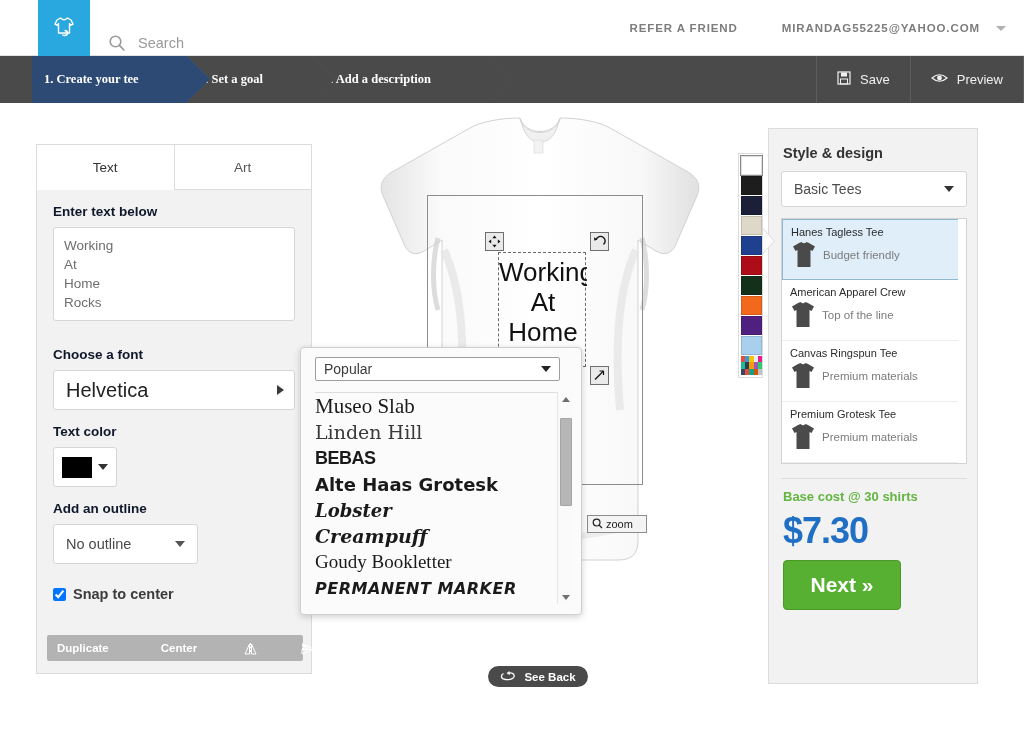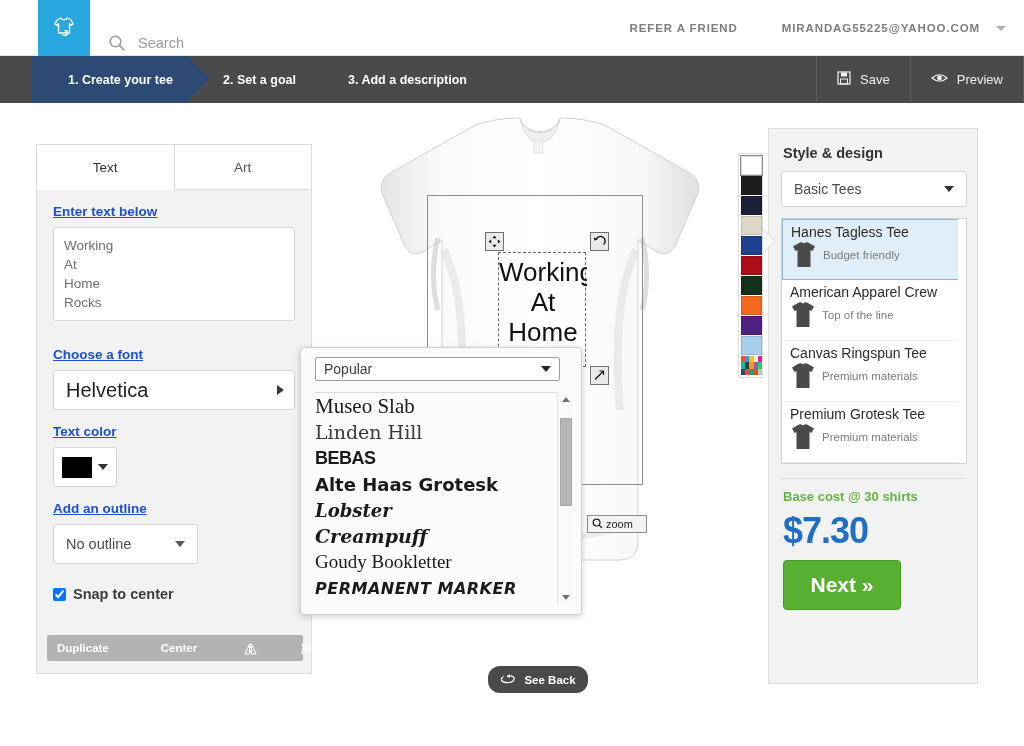--- a/index.html
+++ b/index.html
@@ -41,21 +41,21 @@
 
   
   .stepbar {
     position:absolute; left:0; top:56px; width:1024px; height:47px;
     background:#4a4a4a;
   }
   .step {
     position:absolute; top:0; height:47px; display:flex; align-items:center;
     color:#ffffff; font-size:12.5px; font-weight:bold; cursor:pointer;
   }
-  .step .lbl { padding-left:36px; white-space:nowrap; }
+  .step .lbl { padding-left:12px; white-space:nowrap;font-family:Liberation Serif, serif; }
   .step-1 { left:32px; width:155px; background:#2c4a73; }
   .step-1::after {
     content:""; position:absolute; right:-23px; top:0; width:0; height:0;
     border-top:23.5px solid transparent; border-bottom:23.5px solid transparent;
     border-left:23px solid #2c4a73; z-index:3;
   }
   .step-2 { left:187px; width:125px; background:#4a4a4a; }
   .step-2::after {
     content:""; position:absolute; right:-23px; top:0; width:0; height:0;
     border-top:23.5px solid transparent; border-bottom:23.5px solid transparent;
@@ -97,21 +97,21 @@
   }
   .tabs { display:flex; height:45px; }
   .tab {
     flex:1; display:flex; align-items:center; justify-content:center;
     font-size:13.5px; color:#555; cursor:pointer;
     background:#f2f2f2; border-bottom:1px solid #dcdcdc;
   }
   .tab.active { background:#ffffff; border-bottom:1px solid #ffffff; color:#333; }
   .tab.inactive { background:#ffffff; border-left:1px solid #dcdcdc; border-bottom:1px solid #dcdcdc; }
   .lp-body { padding:14px 16px 0 16px; }
-  .lp-label { font-size:13.5px; font-weight:bold; color:#1d4ed8; margin-bottom:8px;text-decoration:underline; }
+  .lp-label { font-size:13.5px; font-weight:bold; color:#0f172a; margin-bottom:8px; }
   .text-area {
     width:100%; height:94px; border:1px solid #d6d6d6; background:#fff;
     border-radius:3px; padding:8px 10px; resize:none; outline:none;
     font-family:"Liberation Sans", sans-serif; font-size:13.5px; color:#6e6e6e; line-height:19px;
   }
   .spacer-20 { height:22px; }
   .font-select {
     position:relative; width:100%; height:40px; background:#fff;
     border:1px solid #d6d6d6; border-radius:3px;
     display:flex; align-items:center; padding:0 12px; cursor:pointer;
@@ -209,21 +209,21 @@
   .h-move { left:165px; top:122px; }
   .h-rot  { left:270px; top:122px; }
   .h-res  { left:270px; top:256px; }
   .zoom-btn {
     position:absolute; left:267px; top:405px; width:60px; height:18px;
     background:#f4f4f4; border:1px solid #8c8c8c;
     display:flex; align-items:center; gap:3px; padding:0 4px;
     font-size:11px; color:#222; cursor:pointer; z-index:30;
   }
   .see-back {
-    position:absolute; left:168px; top:556px; width:100px; height:27px;
+    position:absolute; left:168px; top:556px; width:100px; height:21px;
     background:#4a4a4a; border-radius:12px; color:#fff;
     display:flex; align-items:center; justify-content:center; gap:7px;
     font-size:11.5px; font-weight:bold; cursor:pointer;
   }
 
   
   .swatches {
     position:absolute; left:738px; top:153px; width:25px;
     background:#fff; border:1px solid #dcdcdc; padding:2px; z-index:20;
   }
@@ -252,21 +252,21 @@
   .rp-select .tri-down { position:absolute; right:12px; top:50%; transform:translateY(-50%); border-top-color:#333; }
   .style-list {
     position:relative; margin-top:11px; width:186px; height:246px;
     background:#fff; border:1px solid #d2d2d2; overflow:hidden;
   }
   .style-item {
     position:relative; height:61px; padding:5px 8px 0 8px; cursor:pointer;
     border-bottom:1px solid #eee;
   }
   .style-item.sel { background:#dfeef9; border:1px solid #8fb8cf; }
-  .style-name { font-size:14px; color:#2b2b2b; line-height:15px; }
+  .style-name { font-size:11px; color:#2b2b2b; line-height:15px; }
   .style-row { display:flex; align-items:center; gap:6px; margin-top:1px; }
   .style-desc { font-size:11.5px; color:#7c7c7c; }
   .divider { width:186px; height:1px; background:#dcdcdc; margin:14px 0 10px 0; }
   .basecost { font-size:13px; font-weight:bold; color:#62b541; margin-left:2px; }
   .price { font-size:36px; font-weight:bold; color:#1f6fc4; letter-spacing:-1px; margin:6px 0 8px 2px; }
   .next-btn {
     width:118px; height:50px; background:#57b031; border:1px solid #4a9a28; border-radius:4px;
     color:#fff; font-size:21px; font-weight:bold;
     display:flex; align-items:center; justify-content:center; cursor:pointer; margin-left:2px;
   }

